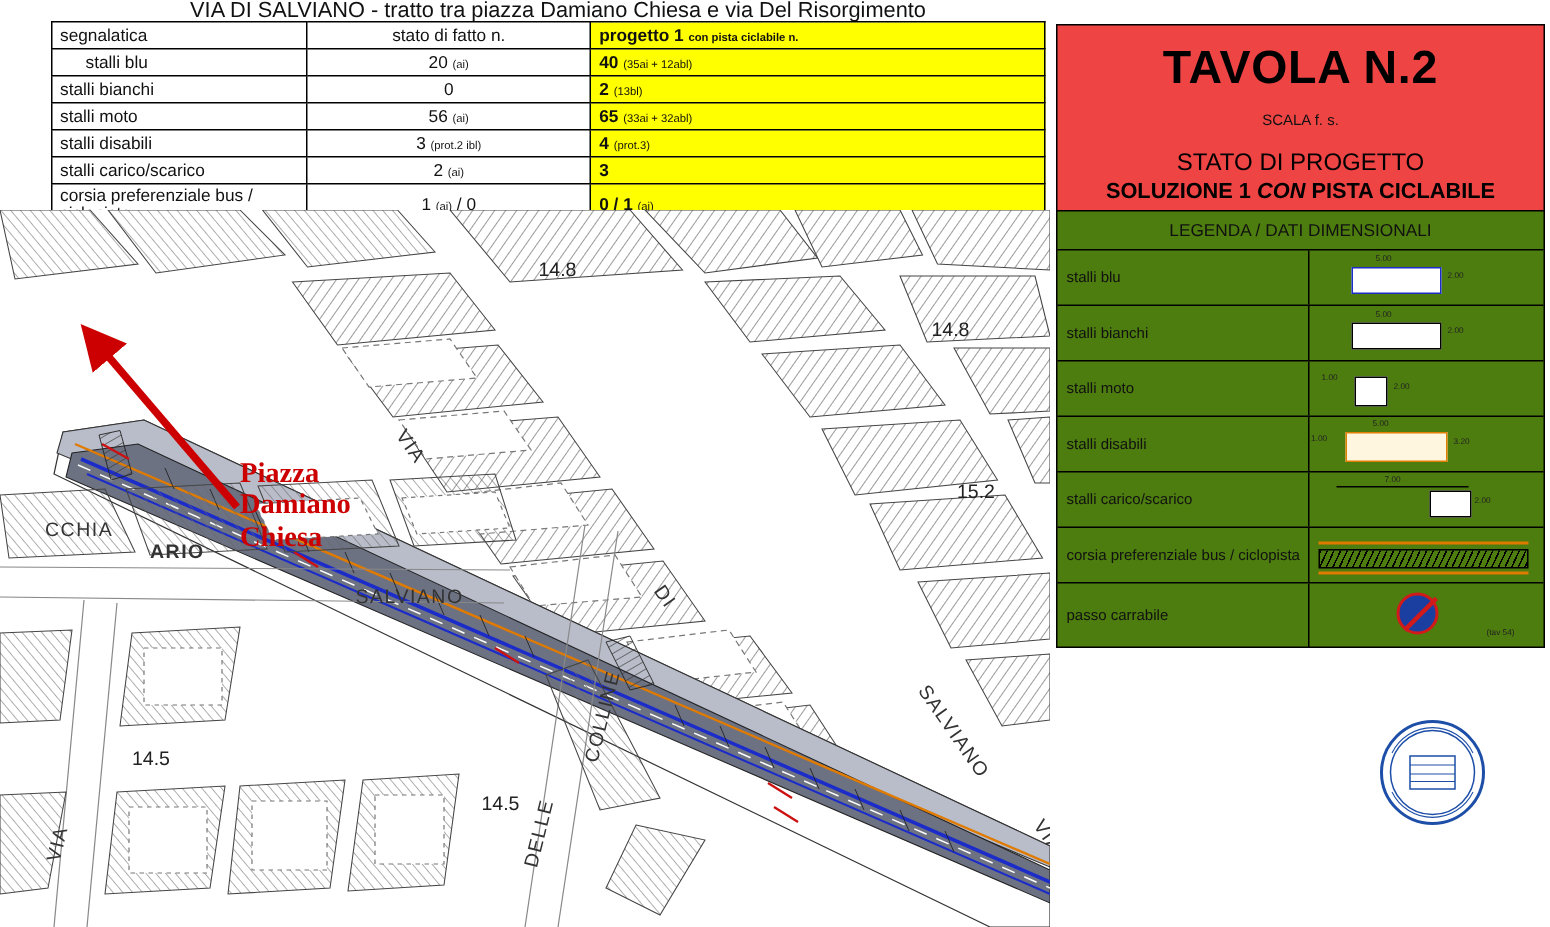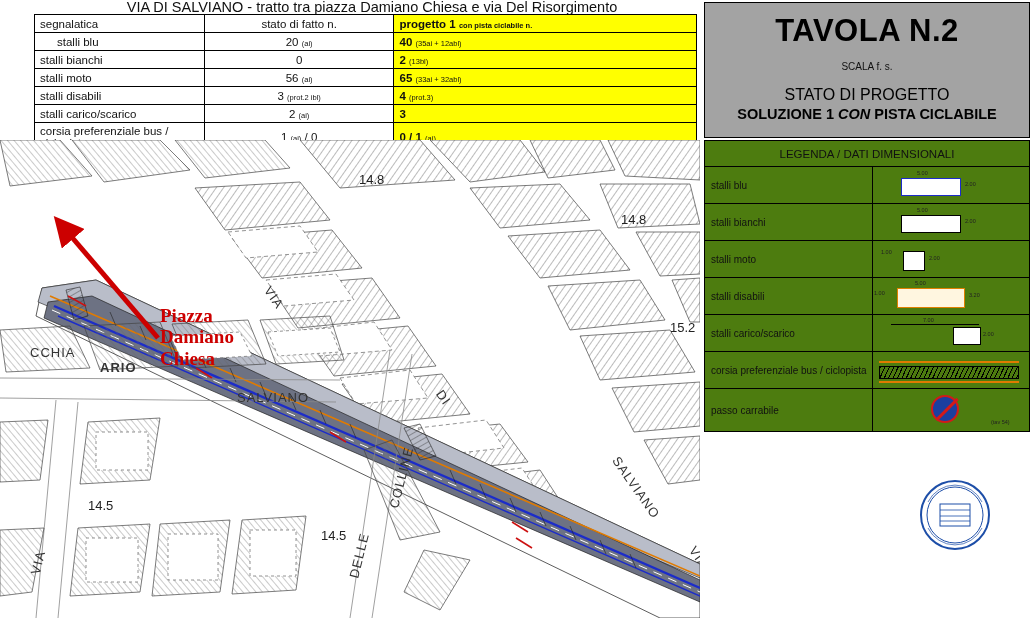--- a/index.html
+++ b/index.html
@@ -42,23 +42,23 @@
   .bignum { font-weight: bold; }
   .indent { padding-left: 22px !important; }
   .hdr-c { font-weight: bold; text-align: left; }
 
   
   #right-panel {
     position: absolute; left: 700px; top: 0px; width: 333px; height: 618px;
     background: #fff;
   }
   #title-box {
-    position: absolute; left: 4px; top: 2px; width: 326px; height: 136px;
+    position: absolute; left: 4px; top: 16px; width: 326px; height: 136px;
     border: 1px solid #000;
-    background: #a3a3a3;
+    background: #ef4444;
   }
   #tavola-title {
     text-align: center; font-size: 31px; font-weight: bold; color: #000;
     margin-top: 10px; letter-spacing: 0.5px;
   }
   #scala { text-align: center; font-size: 10px; margin-top: 12px; color: #111; }
   #stato { text-align: center; font-size: 16px; margin-top: 14px; color: #000; }
   #soluzione { text-align: center; font-size: 14.5px; font-weight: bold; margin-top: 2px; color: #000; }
   #soluzione .it { font-style: italic; }
 
@@ -381,21 +381,21 @@
   <div class="street-name" style="left:687px; top:410px; transform:rotate(55deg);">VIA</div>
   <div class="street-name" style="left:237px; top:250px;">SALVIANO</div>
   <div class="street-name" style="left:30px; top:205px;">CCHIA</div>
   <div class="street-name" style="left:100px; top:220px;font-weight:bold;">ARIO</div>
   <div class="street-name" style="left:370px; top:330px; transform:rotate(-76deg);">COLLINE</div>
   <div class="street-name" style="left:336px; top:408px; transform:rotate(-76deg);">DELLE</div>
   <div class="street-name" style="left:26px; top:415px; transform:rotate(-76deg);">VIA</div>
 
   <div class="elev" style="left:359px; top:32px;">14.8</div>
   <div class="elev" style="left:621px; top:72px;">14.8</div>
-  <div class="elev" style="left:638px; top:180px;margin-left:32px;">15.2</div>
+  <div class="elev" style="left:638px; top:180px;">15.2</div>
   <div class="elev" style="left:88px; top:358px;">14.5</div>
   <div class="elev" style="left:321px; top:388px;">14.5</div>
 </div>
 
 <div class="elev" style="left:908px; top:462px;">16.3</div>
 <div class="elev" style="left:812px; top:482px;">16.4</div>
 
 <div id="right-panel">
 
   <div id="title-box">

